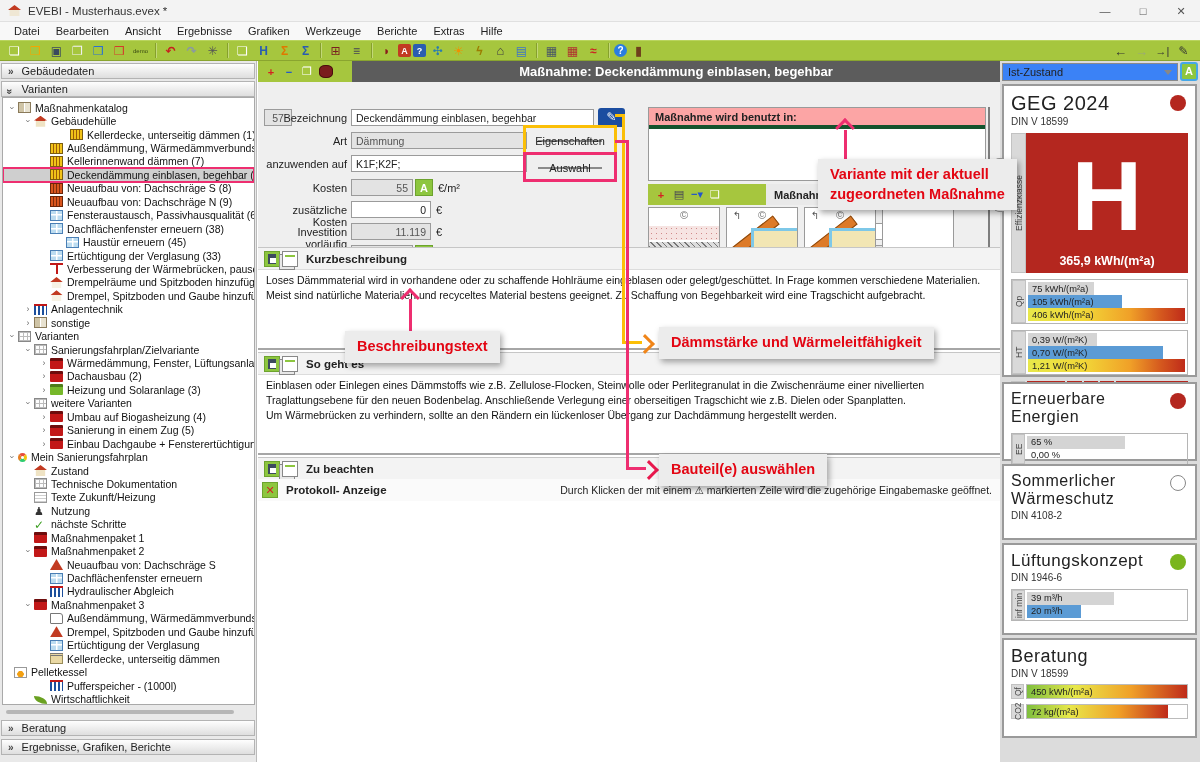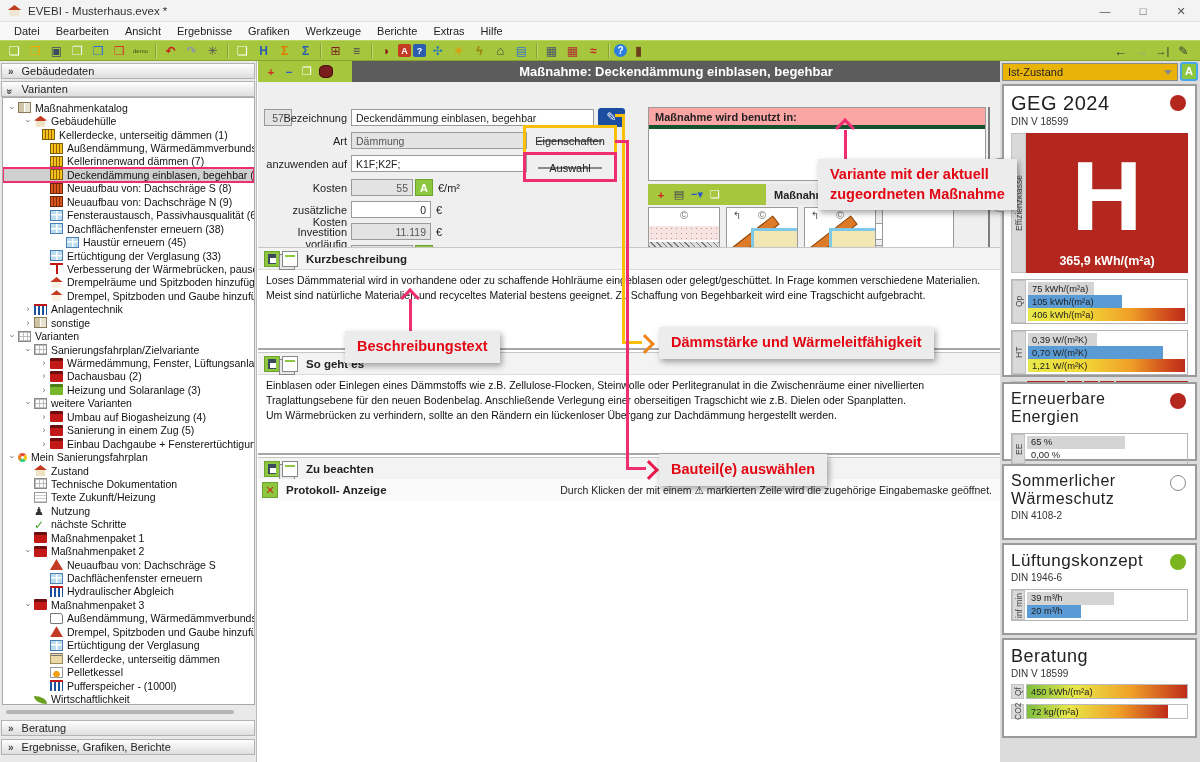--- a/index.html
+++ b/index.html
@@ -128,21 +128,21 @@
   
   .callout{position:absolute;background:#ececec;box-shadow:2px 3px 6px rgba(0,0,0,.35);padding:6px 12px;color:#e30613;font-weight:bold;font-size:14.5px;line-height:1.35;z-index:40;white-space:nowrap}
   .aline{position:absolute;z-index:35}
   .pinkl{background:#ee2e70}.yell{background:#fbbf07}
   .chev-up{width:11px;height:11px;border-top:3.5px solid #ee2e70;border-left:3.5px solid #ee2e70;transform:rotate(45deg)}
   .chev-right{width:11px;height:11px;border-top:3.5px solid;border-right:3.5px solid;transform:rotate(45deg)}
   .co{border-color:#f08519}.cp{border-color:#e8174c}
 
   
   #rightpanel{left:1000px;top:61px;width:200px;height:701px;background:#dcdcdc}
-  #variant-select{position:absolute;left:2px;top:2px;width:176px;height:18px;background:#eab308;border:1px solid #8a8a8a;box-sizing:border-box;display:flex;align-items:center;padding:0 5px}
+  #variant-select{position:absolute;left:2px;top:2px;width:176px;height:18px;background:#3b82f6;border:1px solid #8a8a8a;box-sizing:border-box;display:flex;align-items:center;padding:0 5px}
   #variant-select .dd{margin-left:auto;width:0;height:0;border-left:4px solid transparent;border-right:4px solid transparent;border-top:5px solid #888}
   #variant-abtn{position:absolute;left:180px;top:1px;width:18px;height:19px;background:#8dc63f;border:2px solid #45a7e8;border-radius:3px;color:#fff;font-weight:bold;text-align:center;line-height:15px;box-sizing:border-box}
   .card{position:absolute;left:2px;width:195px;background:#fff;border:2px solid #9a9a9a;box-sizing:border-box;padding:6px 7px}
   .card-title{font-size:20px;color:#222;letter-spacing:.5px}
   .card-title.sm{font-size:16px;line-height:1.15}
   .card-norm{font-size:10px;color:#333;margin-top:1px}
   .dot{position:absolute;right:9px;top:9px;width:16px;height:16px;border-radius:50%}
   .dot.red{background:#b4271f}.dot.green{background:#7ab51d}.dot.empty{background:#fff;border:1.5px solid #888;box-sizing:border-box}
   .vlab{writing-mode:vertical-rl;transform:rotate(180deg);font-size:8.5px;color:#444;background:#d9d9d9;border:1px solid #c2c2c2;display:flex;align-items:center;justify-content:center;flex:none;box-sizing:border-box}
   #effi-row{display:flex;margin-top:6px;height:140px}
@@ -245,21 +245,21 @@
       <div class="tree-row" style="padding-left: 4px;">
         <span class="exp open">›</span>
         <span class="ticon i-catalog"></span>
         <span>Maßnahmenkatalog</span>
       </div>
       <div class="tree-row" style="padding-left: 20px;">
         <span class="exp open">›</span>
         <span class="ticon i-houseopen"></span>
         <span>Gebäudehülle</span>
       </div>
-      <div class="tree-row" style="padding-left: 28px;">
+      <div class="tree-row" style="padding-left: 56px;">
         <span class="exp"></span>
         <span class="ticon i-insul"></span>
         <span>Kellerdecke, unterseitig dämmen (1)</span>
       </div>
       <div class="tree-row" style="padding-left: 36px;">
         <span class="exp"></span>
         <span class="ticon i-insul"></span>
         <span>Außendämmung, Wärmedämmverbundsystem (</span>
       </div>
       <div class="tree-row" style="padding-left: 36px;">
@@ -445,21 +445,21 @@
       <div class="tree-row" style="padding-left: 36px;">
         <span class="exp"></span>
         <span class="ticon i-window"></span>
         <span>Ertüchtigung der Verglasung</span>
       </div>
       <div class="tree-row" style="padding-left: 36px;">
         <span class="exp"></span>
         <span class="ticon i-floor"></span>
         <span>Kellerdecke, unterseitig dämmen</span>
       </div>
-      <div class="tree-row" style="padding-left: 36px;">
+      <div class="tree-row" style="">
         <span class="exp"></span>
         <span class="ticon i-boiler"></span>
         <span>Pelletkessel</span>
       </div>
       <div class="tree-row" style="padding-left: 36px;">
         <span class="exp"></span>
         <span class="ticon i-tech"></span>
         <span>Pufferspeicher - (1000l)</span>
       </div>
       <div class="tree-row" style="padding-left: 20px;">

